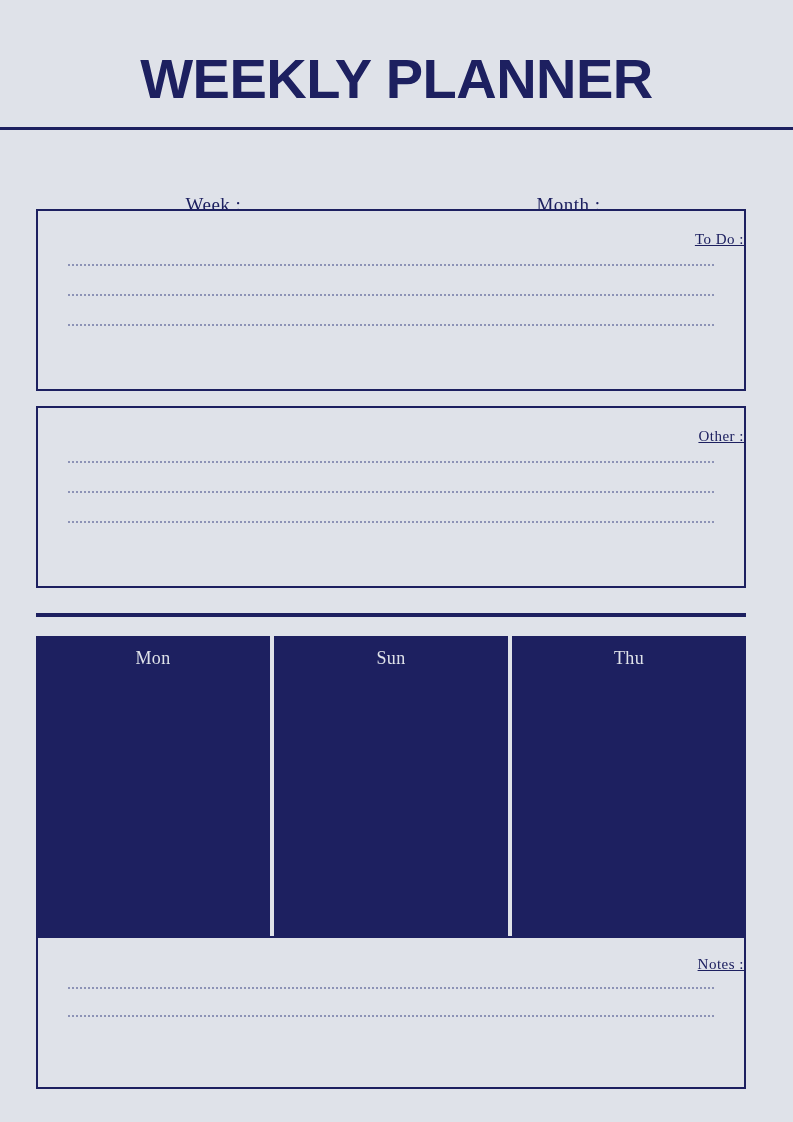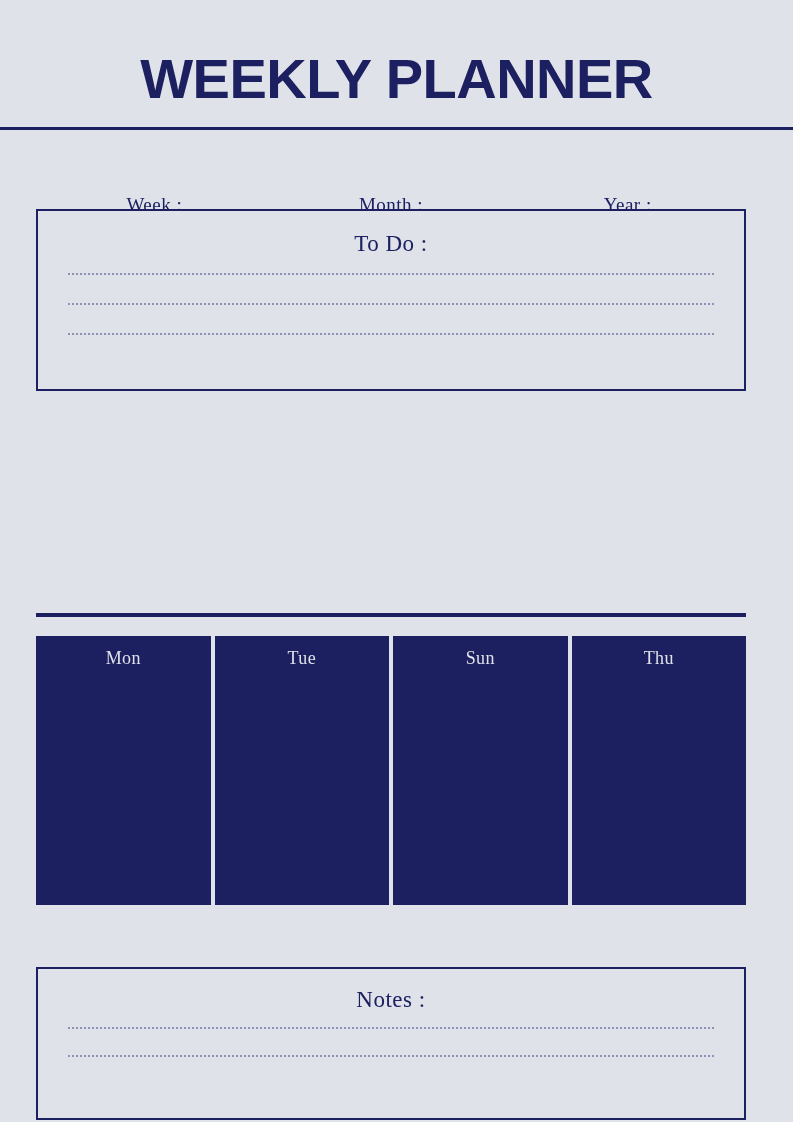--- a/index.html
+++ b/index.html
@@ -66,24 +66,25 @@
   
   .box {
     position: absolute;
     left: 36px;
     width: 710px;
     box-sizing: border-box;
     border: 2px solid #1d2060;
     background: transparent;
   }
   .box-title {
-    text-align: center;
-    font-size: 23px;
+    text-align: right;
+    font-size: 15px;
     letter-spacing: 0.5px;
     margin-top: 20px;
+    text-decoration: underline;
   }
   .dotted-lines {
     margin-top: 16px;
     padding: 0 30px;
   }
   .dline {
     height: 0;
     border-bottom: 2px dotted #8d93b6;
     margin-bottom: 28px;
   }
@@ -100,80 +101,84 @@
     height: 4px;
     background: #1d2060;
   }
 
   
   .days {
     position: absolute;
     top: 636px;
     left: 36px;
     width: 710px;
-    height: 269px;
+    height: 301px;
     display: flex;
     gap: 4px;
   }
   .day-col {
     flex: 1 1 0;
     background: #1d2060;
     color: #dfe2e9;
     position: relative;
   }
   .day-label {
     position: absolute;
     top: 12px;
     left: 0;
     width: 100%;
     text-align: center;
     font-size: 18px;
     letter-spacing: 0.4px;
   }
 
   
-  #notes-box { top: 967px; height: 153px; }
+  #notes-box { top: 936px; height: 153px; }
   #notes-box .box-title { margin-top: 18px; }
   #notes-box .dotted-lines { margin-top: 14px; }
   #notes-box .dline { margin-bottom: 26px; }
 </style>
 </head>
 <body>
 
 <div class="page">
 
   <div class="title-wrap">
     <h1 class="title">WEEKLY PLANNER</h1>
   </div>
   <div class="title-rule"></div>
 
   <div class="meta-row">
     <div class="meta-cell">Week :</div>
     <div class="meta-cell">Month :</div>
-    <div class="meta-cell">Year :</div>
   </div>
 
   <div class="box" id="todo-box">
     <div class="box-title">To Do :</div>
     <div class="dotted-lines">
       <div class="dline"></div>
       <div class="dline"></div>
       <div class="dline"></div>
     </div>
   </div>
 
+  <div class="box" id="other-box">
+    <div class="box-title">Other :</div>
+    <div class="dotted-lines">
+      <div class="dline"></div>
+      <div class="dline"></div>
+      <div class="dline"></div>
+    </div>
+  </div>
 
   <div class="section-rule"></div>
 
   <div class="days">
     <div class="day-col">
       <div class="day-label">Mon</div>
-    </div>
-    <div class="day-col">
-      <div class="day-label">Tue</div>
     </div>
     <div class="day-col">
       <div class="day-label">Sun</div>
     </div>
     <div class="day-col">
       <div class="day-label">Thu</div>
     </div>
   </div>
 
   <div class="box" id="notes-box">

